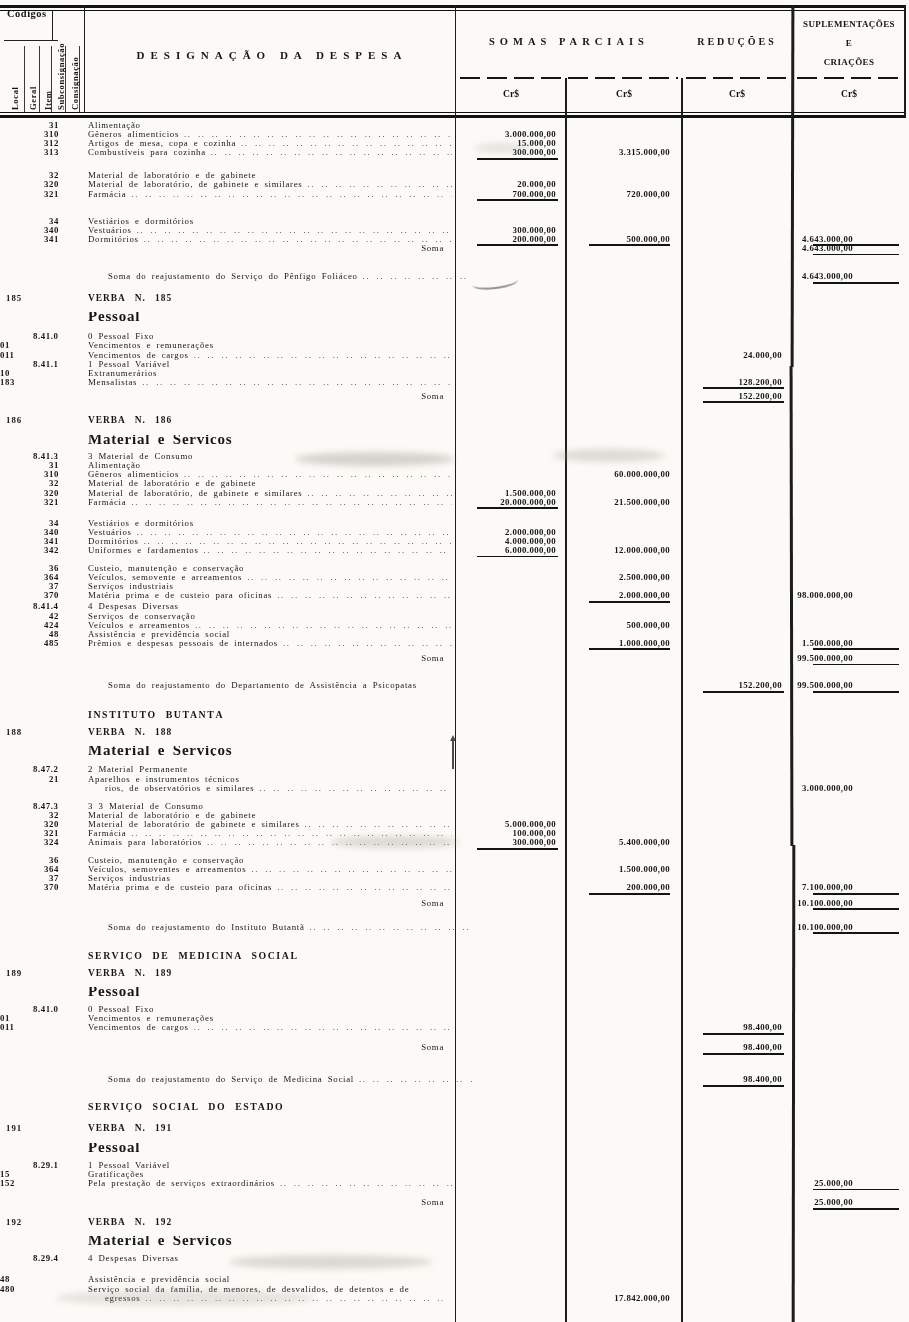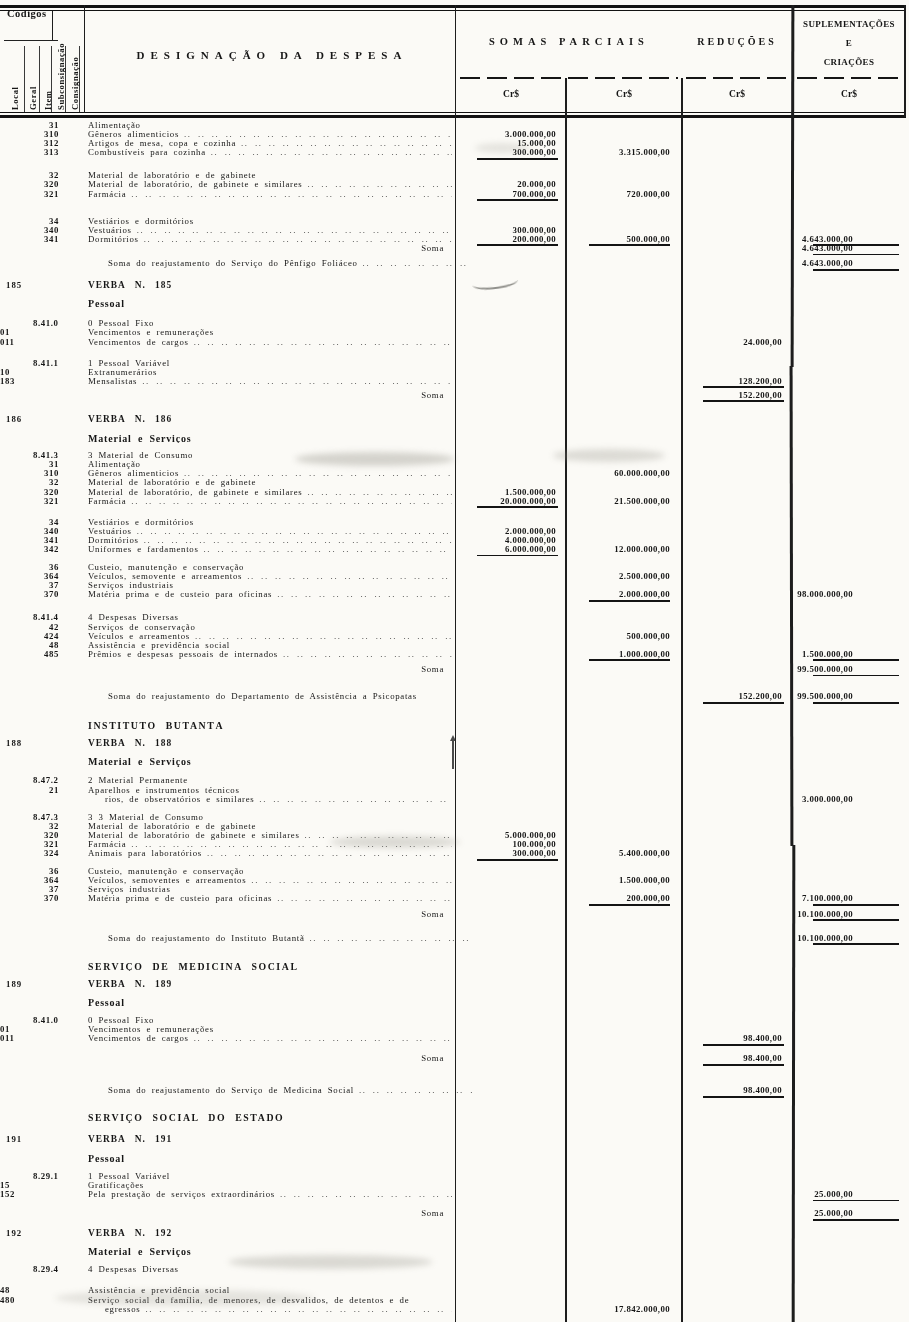--- a/index.html
+++ b/index.html
@@ -50,21 +50,21 @@
   .code{position:absolute;font-weight:bold;letter-spacing:.6px;}
   .ca1{left:33px;}
   .ca2{left:0;width:59px;text-align:right;}
   .ca3{left:0;width:73px;text-align:left;}
   .des{position:absolute;left:88px;width:364px;display:flex;overflow:hidden;
        letter-spacing:.7px;word-spacing:2.5px;}
   .des .t{flex:0 0 auto;}
   .lead{flex:1 1 0;overflow:hidden;margin-left:5px;letter-spacing:1.6px;color:#1c1c1c;}
   .s-sec .des{font-weight:bold;font-size:9.8px;letter-spacing:1.6px;word-spacing:5px;}
   .s-verba .des{font-weight:bold;font-size:9.4px;letter-spacing:1px;word-spacing:6px;}
-  .s-sub .des{font-weight:bold;font-size:10px;letter-spacing:.8px;word-spacing:3px;font-family:Liberation Serif, serif;}
+  .s-sub .des{font-weight:bold;font-size:15px;letter-spacing:.8px;word-spacing:3px;font-family:Liberation Serif, serif;}
   .s-soma .des{display:block;text-align:right;padding-right:8px;box-sizing:border-box;}
   .s-rj .des{padding-left:20px;}
   .wrap2 .des{padding-left:17px;box-sizing:border-box;}
   .val{position:absolute;font-weight:bold;letter-spacing:.4px;text-align:right;font-size:8.8px;}
   .v1{left:456px;width:100px}.v2{left:566px;width:104px}.v3{left:684px;width:98px}.v4{left:750px;width:103px}
   .rl{position:absolute;top:9.6px;height:1.9px;background:#141414;}
   .rl.r1{left:477px;width:81px}.rl.r2{left:589px;width:81px}.rl.r3{left:703px;width:81px}.rl.r4{left:813px;width:86px}
   
   .stain{position:absolute;border-radius:50%;filter:blur(3px);background:#96948a;pointer-events:none;}
   .st1{left:295px;top:452px;width:160px;height:14px;opacity:.38;}
@@ -208,21 +208,21 @@
         <span class="val v4">4.643.000,00</span>
         <div class="rl r1"></div>
         <div class="rl r2"></div>
         <div class="rl r4"></div>
       </div>
       <div class="row s-soma">
         <div class="des"><span class="t">Soma</span></div>
         <span class="val v4">4.643.000,00</span>
         <div class="rl r4"></div>
       </div>
-      <div class="row s-rj" style="margin-top: 6px;">
+      <div class="row s-rj" style="margin-top: 19px;">
         <div class="des">
           <span class="t">Soma do reajustamento do Serviço do Pênfigo Foliáceo</span>
           <span class="lead">.. .. .. .. .. .. .. .. .. .. .. .. .. .. .. .. .. .. .. .. .. .. .. .. .. .. .. .. .. .. .. .. .. .. .. .. .. .. .. ..</span>
         </div>
         <span class="val v4">4.643.000,00</span>
         <div class="rl r4"></div>
       </div>
       <div class="row s-verba" style="margin-top: 13px;">
         <span class="local">185</span>
         <div class="des">
@@ -247,21 +247,21 @@
         </div>
       </div>
       <div class="row s-e">
         <span class="code ca3">011</span>
         <div class="des">
           <span class="t">Vencimentos de cargos</span>
           <span class="lead">.. .. .. .. .. .. .. .. .. .. .. .. .. .. .. .. .. .. .. .. .. .. .. .. .. .. .. .. .. .. .. .. .. .. .. .. .. .. .. ..</span>
         </div>
         <span class="val v3">24.000,00</span>
       </div>
-      <div class="row s-e" style="margin-top: 12px;">
+      <div class="row s-e" style="">
         <span class="code ca1">8.41.1</span>
         <div class="des">
           <span class="t">1 Pessoal Variável</span>
         </div>
       </div>
       <div class="row s-e">
         <span class="code ca3">10</span>
         <div class="des">
           <span class="t">Extranumerários</span>
         </div>
@@ -390,21 +390,21 @@
       <div class="row s-e">
         <span class="code ca2">370</span>
         <div class="des">
           <span class="t">Matéria prima e de custeio para oficinas</span>
           <span class="lead">.. .. .. .. .. .. .. .. .. .. .. .. .. .. .. .. .. .. .. .. .. .. .. .. .. .. .. .. .. .. .. .. .. .. .. .. .. .. .. ..</span>
         </div>
         <span class="val v2">2.000.000,00</span>
         <span class="val v4">98.000.000,00</span>
         <div class="rl r2"></div>
       </div>
-      <div class="row s-e" style="margin-top: 14px;">
+      <div class="row s-e" style="margin-top: 2px;">
         <span class="code ca1">8.41.4</span>
         <div class="des">
           <span class="t">4 Despesas Diversas</span>
         </div>
       </div>
       <div class="row s-e">
         <span class="code ca2">42</span>
         <div class="des">
           <span class="t">Serviços de conservação</span>
         </div>

